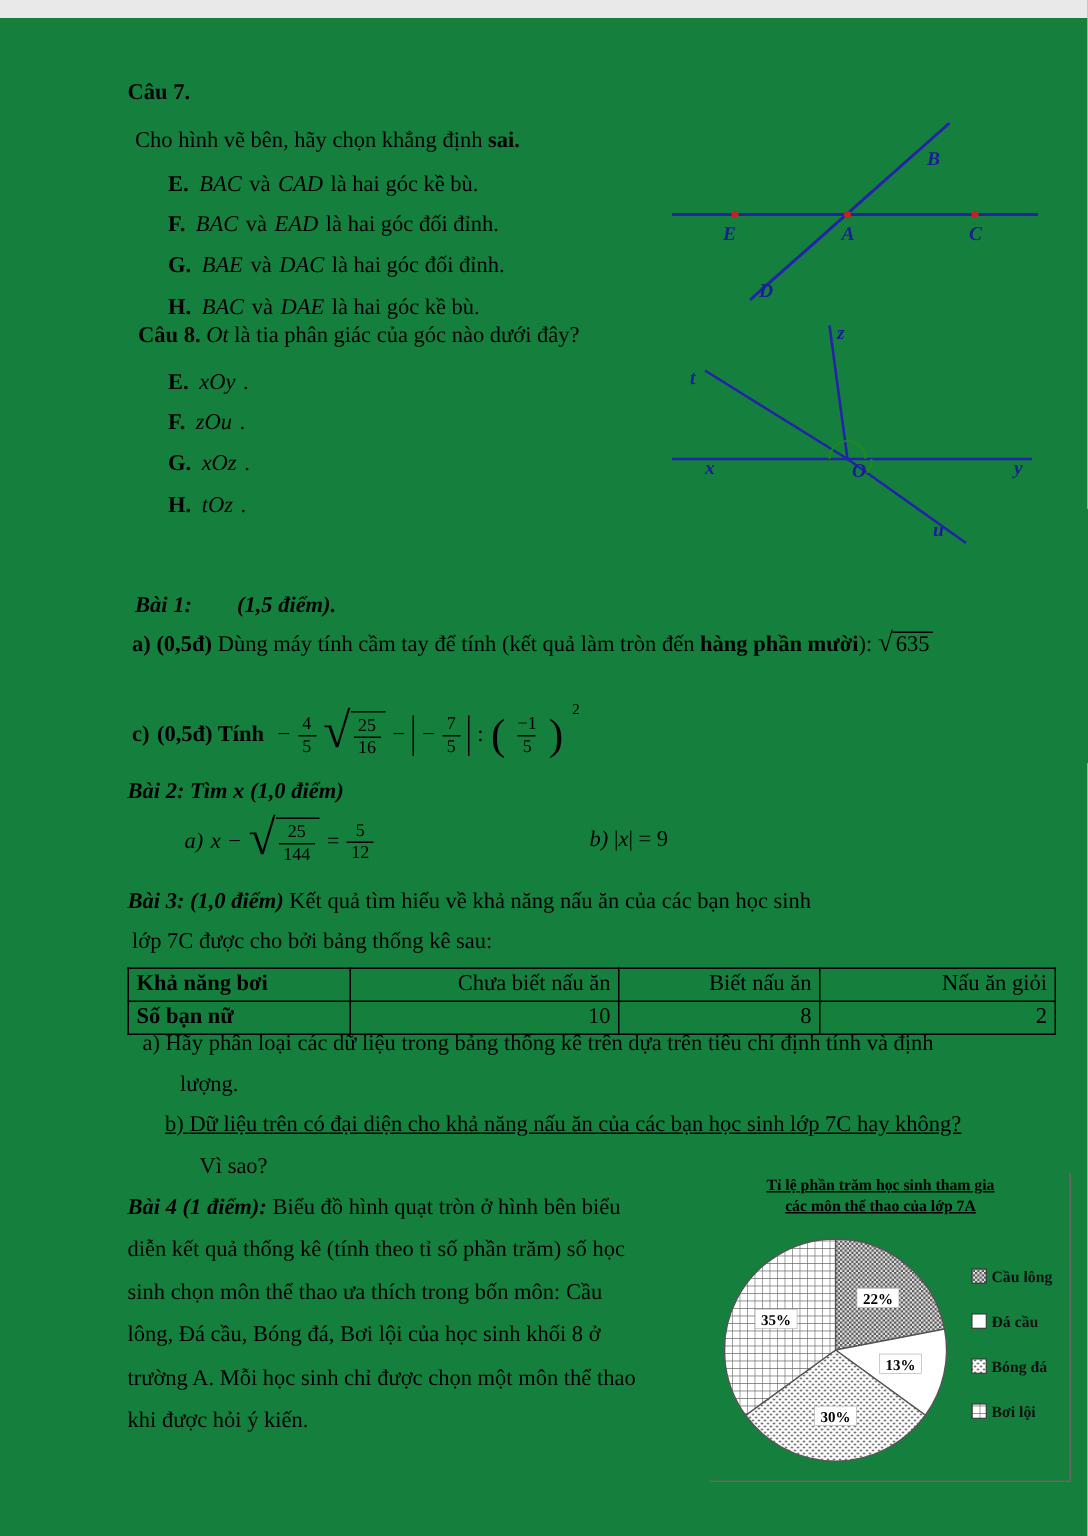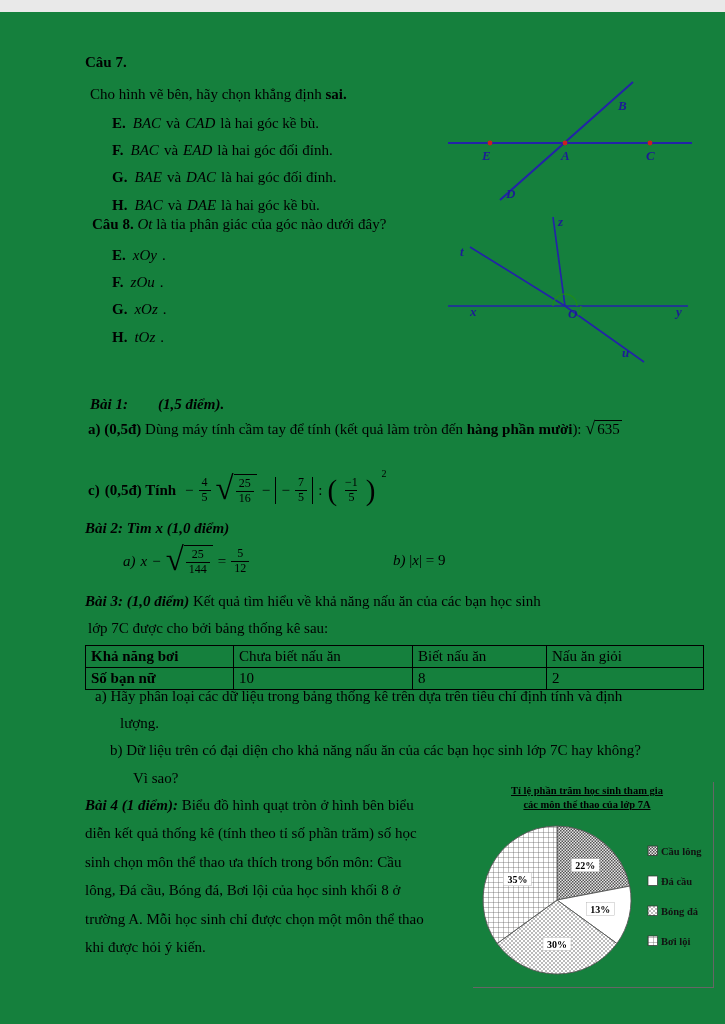--- a/index.html
+++ b/index.html
@@ -21,21 +21,21 @@
   .sqrt-sm{display:inline-block;white-space:nowrap;}
   .sqrt-sm .rsign{font-size:18px;}
   .sqrt-sm .rinner{border-top:1.2px solid #000;padding:0 2px;}
   .sqrt-lg{display:inline-flex;align-items:flex-start;}
   .sqrt-lg .rsign{font-size:33px;line-height:0.85;font-weight:normal;}
   .sqrt-lg .rinner{border-top:1.5px solid #000;padding:2px 3px 0 2px;display:inline-flex;}
   .vbar{width:1.3px;height:27px;background:#000;display:inline-block;}
   .paren{font-size:29px;line-height:1;font-weight:normal;}
   .exp{font-size:10px;align-self:flex-start;margin-top:1px;margin-left:1px;}
   .btable{border-collapse:collapse;font-size:15px;}
-  .btable td{border:1px solid #000;text-align:left;padding:0 5px;height:21px;}
+  .btable td{border:1px solid #000;text-align:right;padding:0 5px;height:21px;}
   .btable td.hleft{text-align:left;font-weight:bold;}
   .b4text{font-size:15px;line-height:28.4px;}
   .chartbox{border-right:1.2px solid #666;border-bottom:1.2px solid #666;}
   .chart-title{position:absolute;top:2px;left:8px;width:212px;text-align:center;font-size:10.5px;font-weight:bold;text-decoration:underline;line-height:1.3;}
   #pie-svg{position:absolute;left:0;top:0;}
   .figline{stroke:#2323a8;stroke-width:2;}
   .figline2{stroke:#2323a8;stroke-width:1.7;}
   .figpt{fill:#cc2020;}
   .figarc{stroke:#1e8a1e;stroke-width:1.3;fill:none;}
   .fig-label{font-family:"Liberation Serif",serif;font-style:italic;font-weight:bold;font-size:13px;fill:#1c1c96;}
@@ -241,21 +241,21 @@
       <td>2</td>
     </tr>
   </tbody>
     </table>
 
   <div class="abs fs15" style="left:95px;top:676px;">
     <span>a)</span>
     <span>Hãy phân loại các dữ liệu trong bảng thống kê trên dựa trên tiêu chí định tính và định</span>
   </div>
   <div class="abs fs15" style="left:120px;top:703px;">lượng.</div>
-  <div class="abs fs15" style="left:110px;top:730px;">
+  <div class="abs fs15" style="left:110px;top:730px;text-decoration:underline;">
     <span>b)</span>
     <span>Dữ liệu trên có đại diện cho khả năng nấu ăn của các bạn học sinh lớp 7C hay không?</span>
   </div>
   <div class="abs fs15" style="left:133px;top:758px;">Vì sao?</div>
 
   <div class="abs b4text" style="left:85px;top:779px;width:400px;">
     <div>
       <span class="bi">Bài 4 (1 điểm):</span>
       <span>Biểu đồ hình quạt tròn ở hình bên biểu</span>
     </div>

